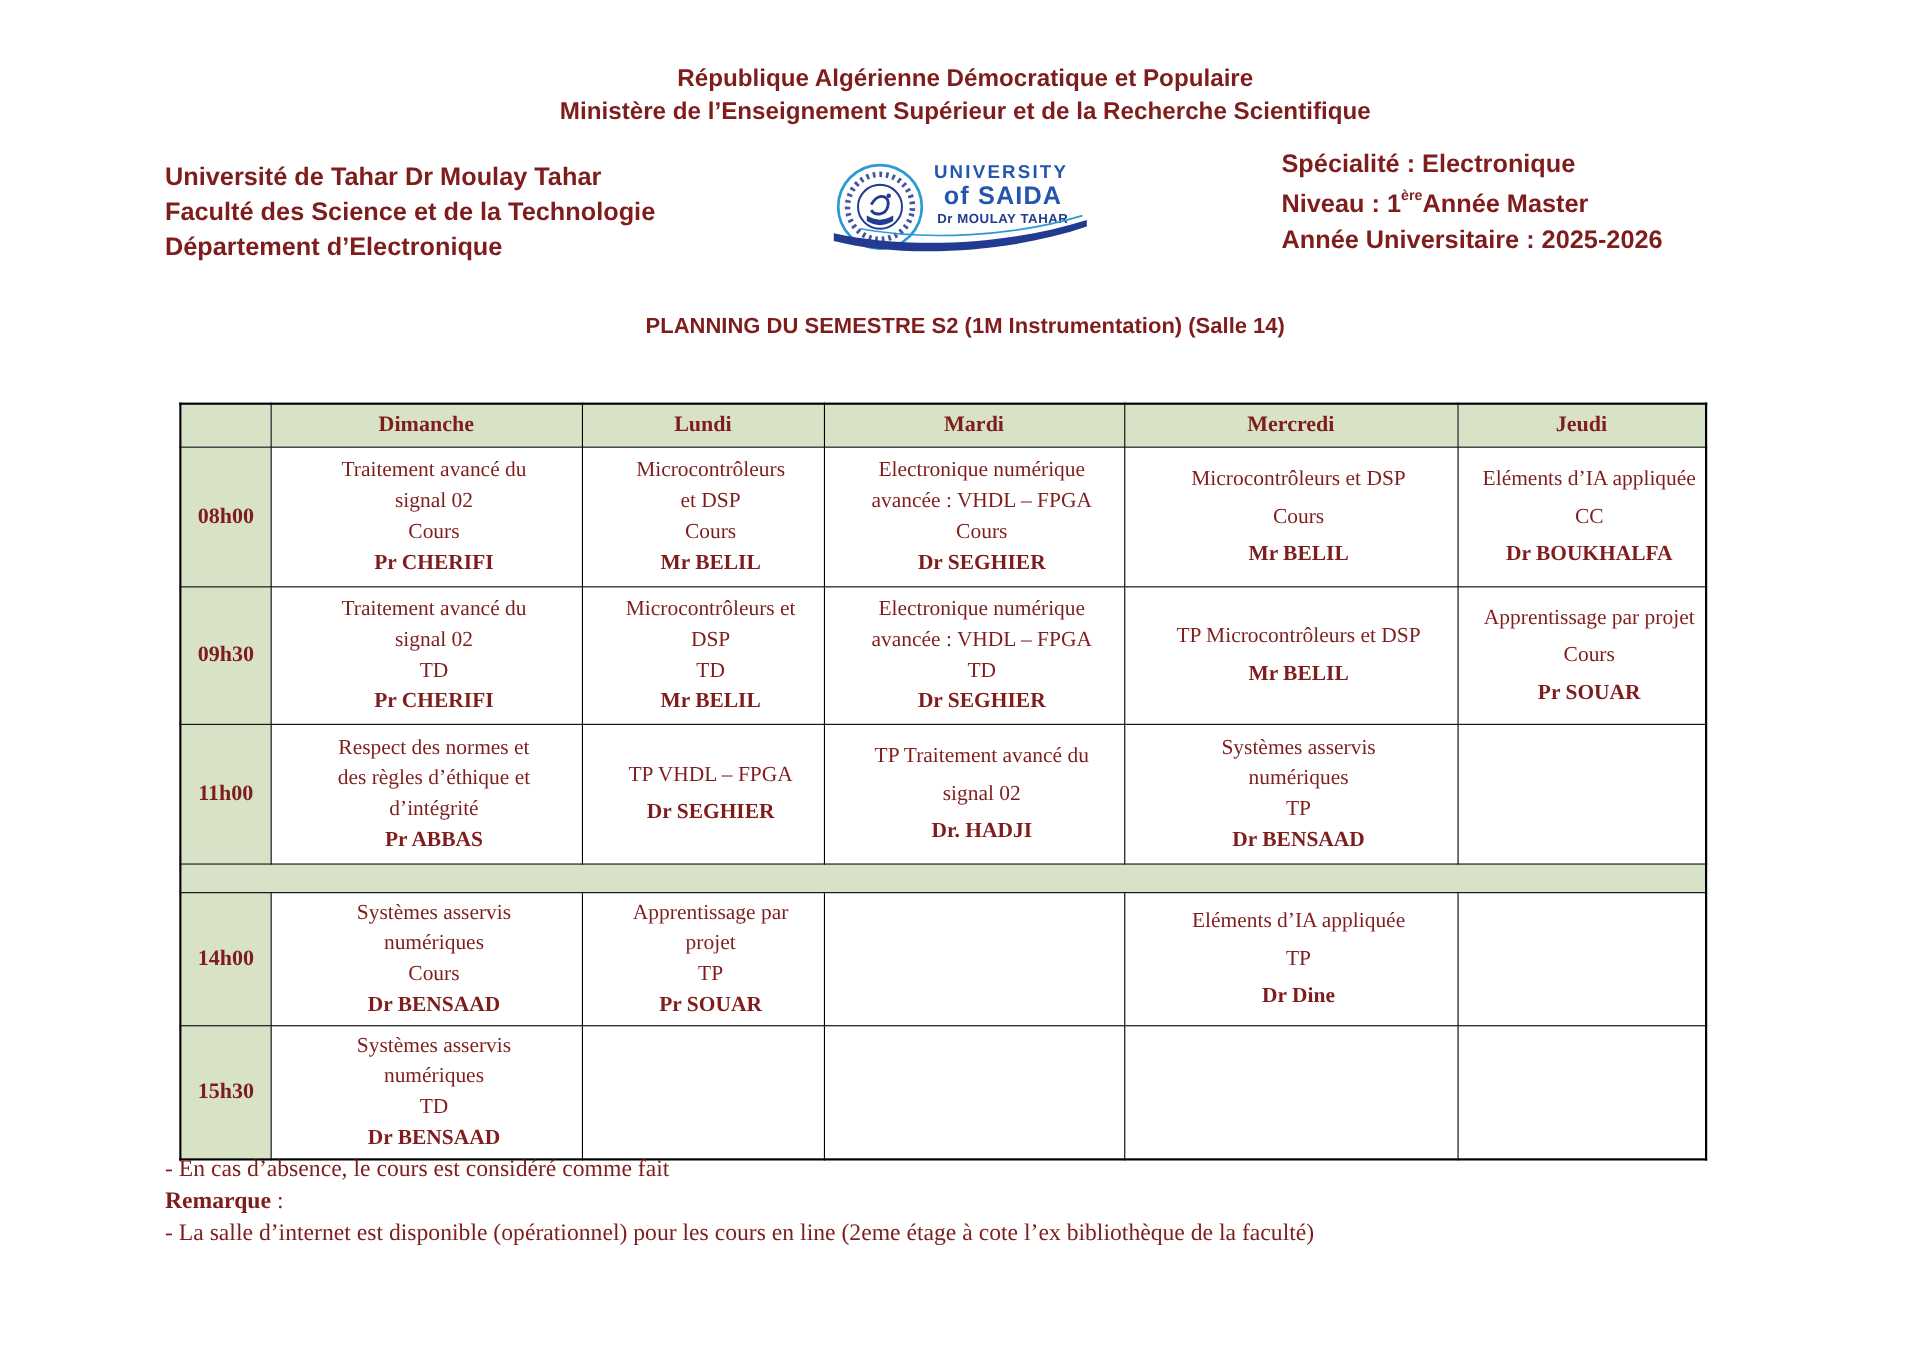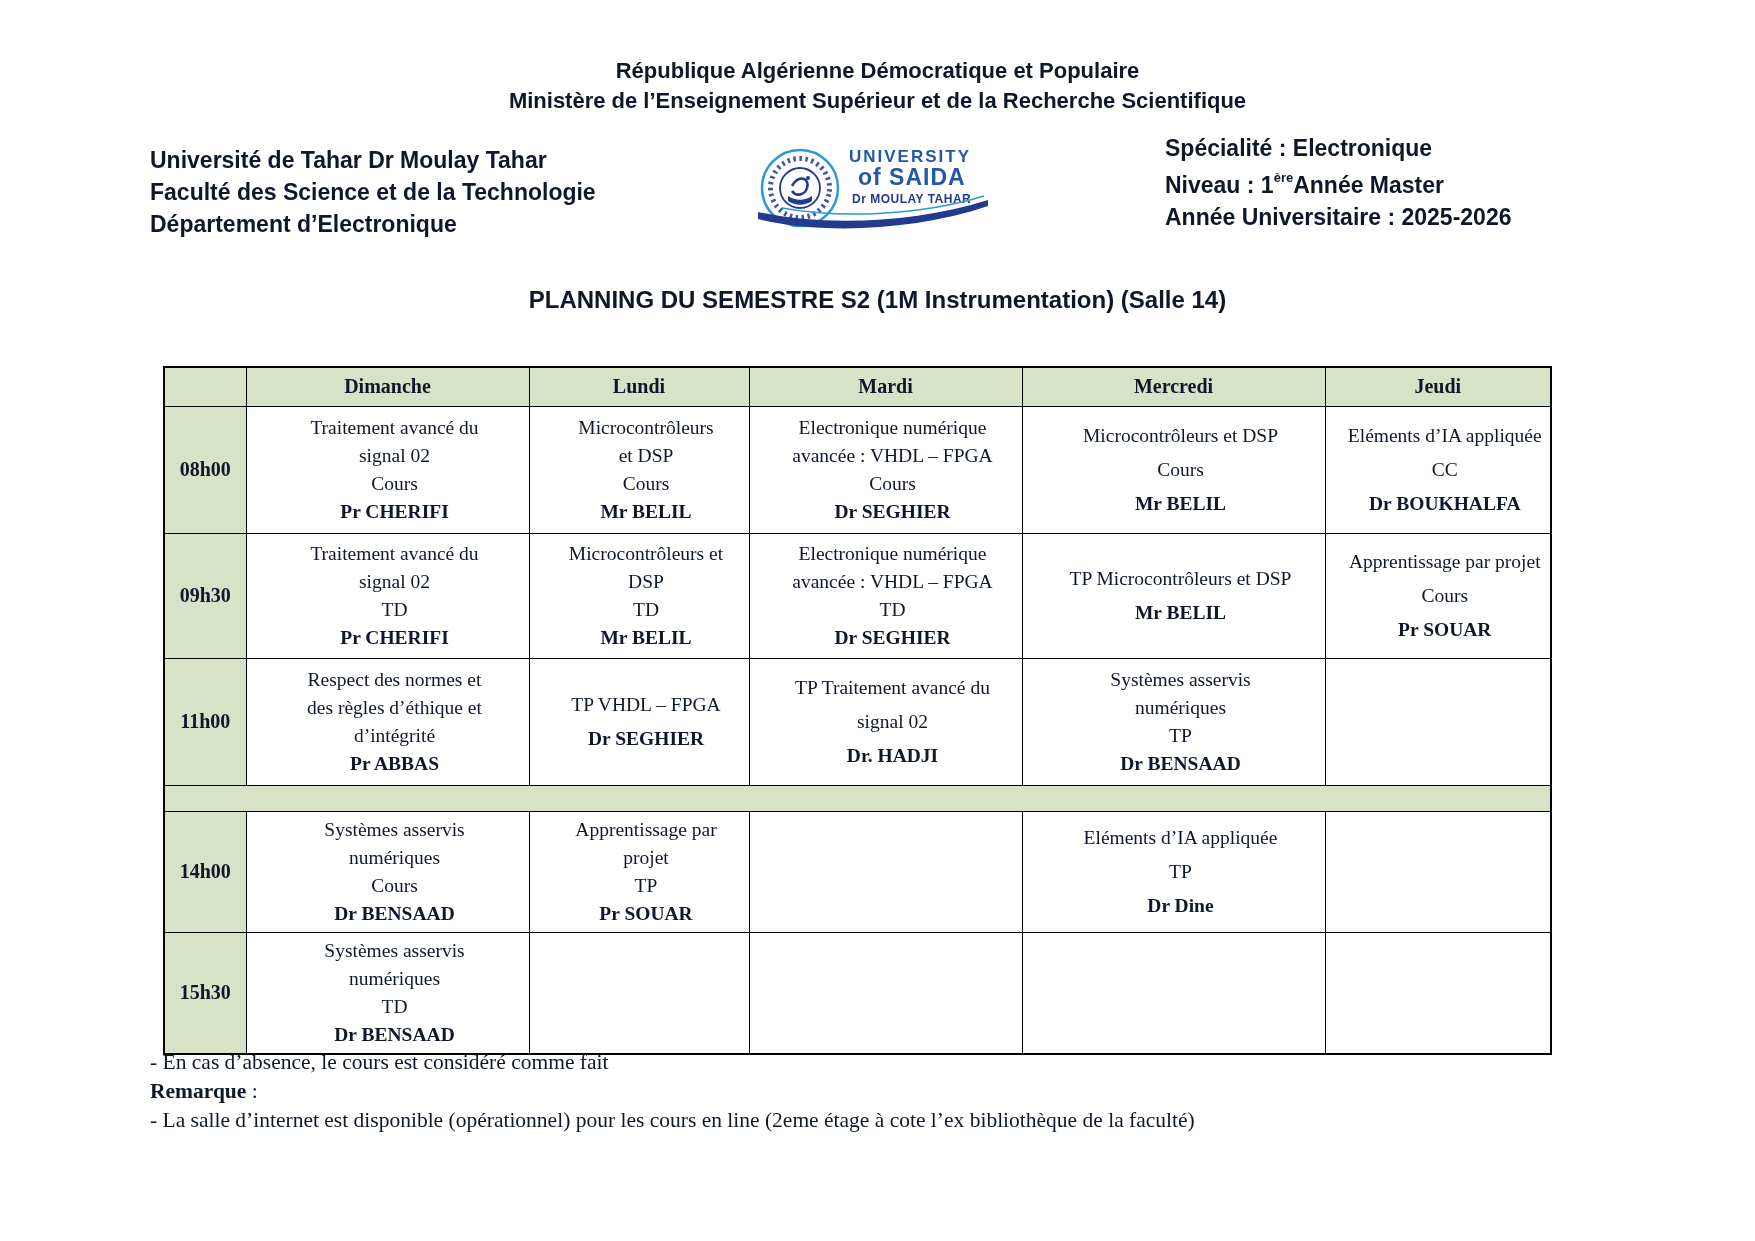--- a/index.html
+++ b/index.html
@@ -1,31 +1,31 @@
 <!DOCTYPE html>
 <html style="--green: #d8e2c7; --border: #000000;"><head>
 <meta charset="utf-8">
 <title>Document</title>
 <style>
   html,body{margin:0;padding:0;background:#888;}
   .page{position:relative;width:1755px;height:1241px;background:#ffffff;overflow:hidden;
-        font-family:"Liberation Sans",sans-serif;color:#0f172a;}
+        font-family:"Liberation Sans",sans-serif;color:#7f1d1d;}
   
   .gov-line{position:absolute;left:0;width:100%;text-align:center;font-weight:bold;font-size:22px;}
   .gov-line1{top:58px;}
   .gov-line2{top:88px;}
   
   .info-left{position:absolute;left:150px;top:144px;font-weight:bold;font-size:23px;line-height:32px;}
   .info-right{position:absolute;left:1165px;top:132px;font-weight:bold;font-size:23px;line-height:32px;}
   .info-right sup{font-size:13px;position:relative;top:-2px;}
   
   .logo{position:absolute;left:752px;top:140px;width:244px;height:92px;}
   
   .doc-title{position:absolute;left:0;top:286px;width:100%;text-align:center;
-             font-weight:bold;font-size:24px;}
+             font-weight:bold;font-size:20px;}
   
   table.timetable{position:absolute;left:163px;top:326px;border-collapse:collapse;table-layout:fixed;
                   font-family:"Liberation Serif",serif;}
   table.timetable{border:2px solid var(--border,#000);margin-top:40px;}
   table.timetable th, table.timetable td{border:1px solid var(--border,#000);vertical-align:middle;
                   text-align:center;padding:0;overflow:hidden;}
   tr.header-row{height:39px;}
   th.corner, th.day, td.time, td.sep{background:var(--green,#d8e2c7);}
   th.day{font-weight:bold;font-size:20px;}
   td.time{font-weight:bold;font-size:20px;}

